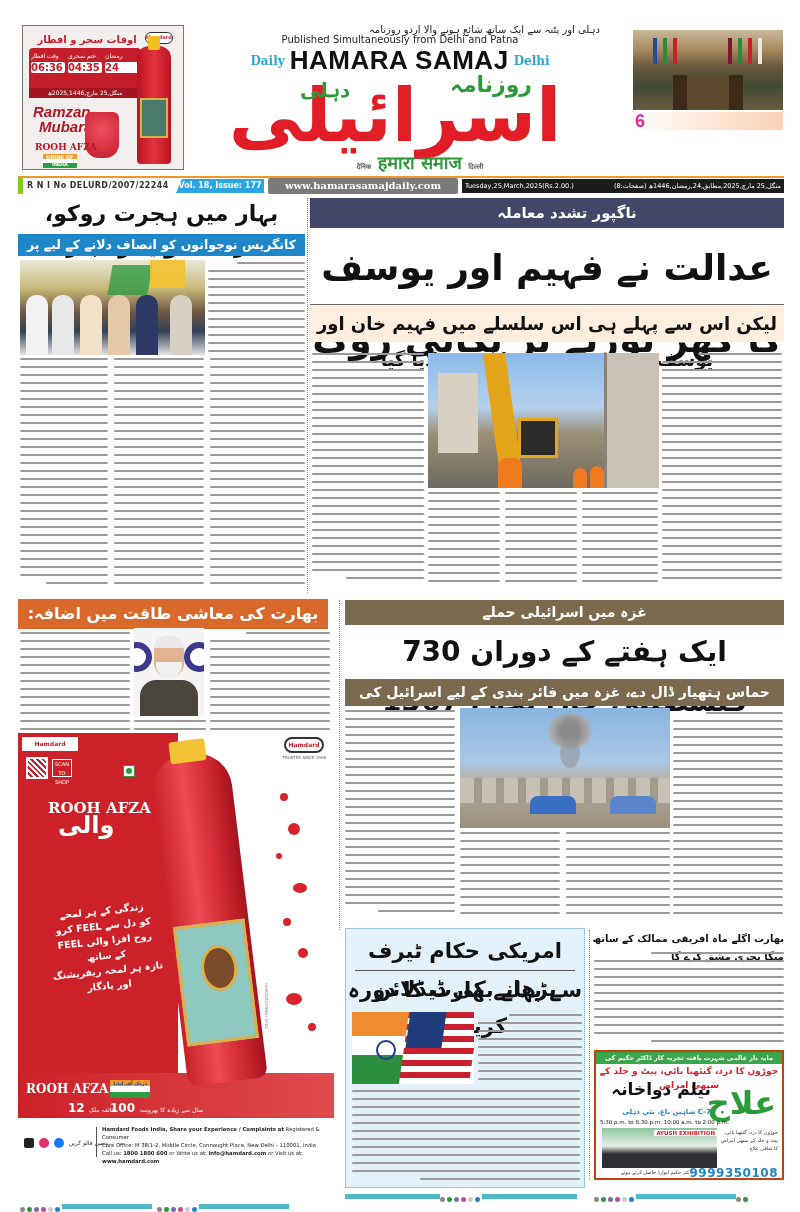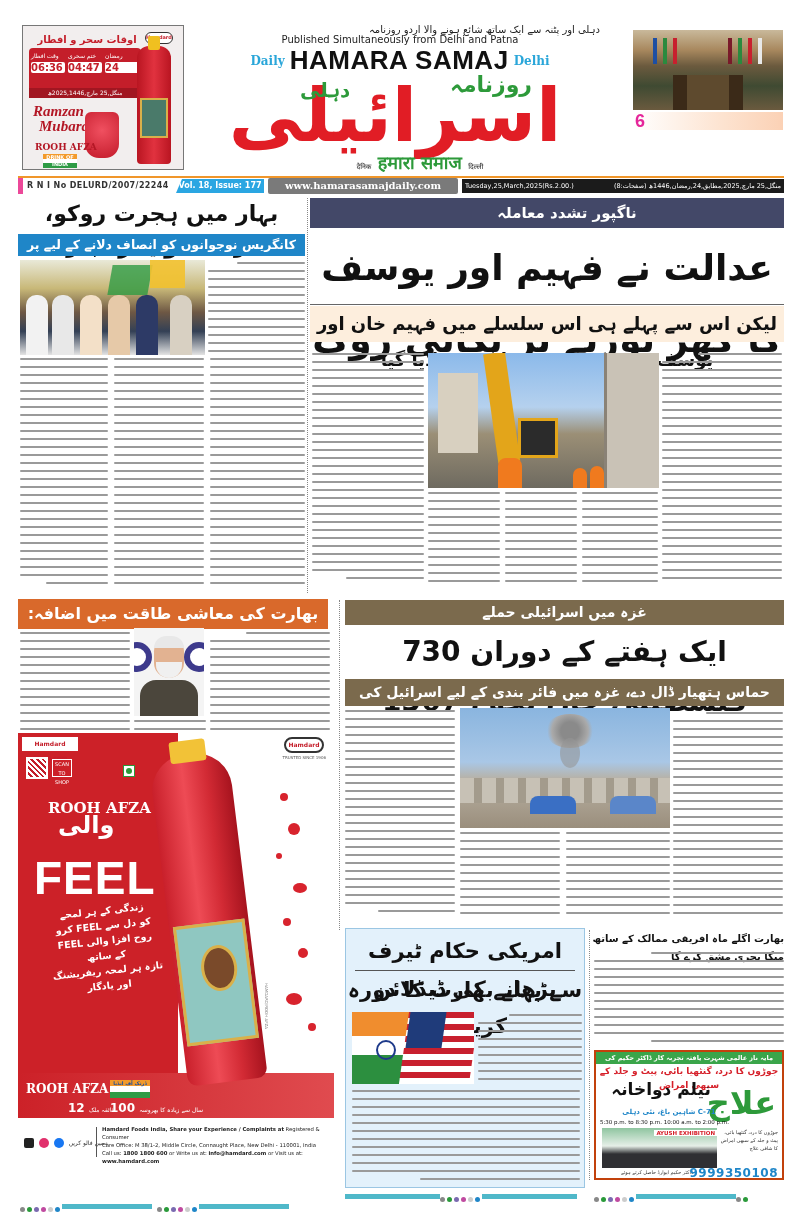--- a/index.html
+++ b/index.html
@@ -10,21 +10,21 @@
   .textcol .ln { height: 2px; background: #9a9a9a; margin: 0 0 6px 0; border-radius: 1px; }
   .textcol .ln.s { width: 70%; margin-left: 30%; }
   
   #ad-ramzan { left: 22px; top: 25px; width: 162px; height: 145px; border: 1px solid #777; background: #f2eeee; overflow: hidden; }
   #ad-ramzan .hdr { position: absolute; top: 8px; left: 8px; right: 40px; text-align: center; color: #c41e2a; font-size: 10px; font-weight: bold; direction: rtl; }
   #ad-ramzan .times { position: absolute; top: 22px; left: 6px; width: 112px; height: 50px; background: #c41e2a; border-radius: 4px 4px 0 0; }
   .tbox { position: absolute; top: 4px; width: 34px; text-align: left; color: #fff; }
   .tbox .lbl { font-size: 6px; direction: rtl; }
   .tbox .val { font-size: 10px; font-weight: bold; background: #fff; color: #c41e2a; margin-top: 3px; border-radius: 2px; }
   #ad-ramzan .datebar { position: absolute; top: 62px; left: 6px; width: 112px; height: 10px; background: #a11621; color: #fff; font-size: 6px; text-align: center; direction: rtl; line-height: 10px; }
-  #ad-ramzan .greet { position: absolute; top: 78px; left: 10px; font-family: Liberation Serif, serif; font-style: italic; color: #b31725; font-size: 15px; line-height: 15px; font-weight: bold; }
+  #ad-ramzan .greet { position: absolute; top: 78px; left: 10px; font-family: Liberation Sans, sans-serif; font-style: italic; color: #b31725; font-size: 15px; line-height: 15px; font-weight: bold; }
   #ad-ramzan .brand { position: absolute; top: 116px; left: 12px; color: #b31725; font-family: "DejaVu Serif", serif; font-weight: bold; font-size: 9px; }
   #ad-ramzan .drink { position: absolute; top: 128px; left: 20px; width: 34px; height: 14px; background: linear-gradient(#f39a2b 33%, #fff 33%, #fff 66%, #2e9b45 66%); font-size: 5px; color: #fff; text-align: center; line-height: 7px; font-weight: bold; }
   #ad-ramzan .bottle { position: absolute; right: 12px; top: 20px; width: 34px; height: 118px; background: linear-gradient(90deg, #b91521, #e1323f, #b91521); border-radius: 12px 12px 4px 4px; }
   #ad-ramzan .bottle .neck { position: absolute; top: -10px; left: 11px; width: 12px; height: 14px; background: #f0c020; border-radius: 2px; }
   #ad-ramzan .bottle .label { position: absolute; top: 52px; left: 3px; width: 28px; height: 40px; background: #4a7a6a; border: 2px solid #d9b04a; }
   #ad-ramzan .logo { position: absolute; right: 10px; top: 6px; width: 28px; height: 12px; border: 1.5px solid #333; border-radius: 6px; background: #fff; font-size: 5px; color: #c41e2a; text-align: center; line-height: 9px; font-weight: bold; }
   #ad-ramzan .glass { position: absolute; left: 62px; top: 86px; width: 34px; height: 46px; background: radial-gradient(circle at 50% 40%, #f05060, #c31a2a); border-radius: 6px 6px 14px 14px; }
 
   
   #mast-tag { left: 200px; top: 24px; width: 400px; text-align: right; font-size: 10px; direction: rtl; color: #222; }
@@ -42,21 +42,21 @@
   #teaser { left: 633px; top: 30px; width: 150px; height: 148px; }
   #teaser .photo { width: 150px; height: 80px; background: linear-gradient(180deg, #c9b99b 0%, #a8885e 25%, #6b5a3e 45%, #3f4a32 70%, #6a5a3e 100%); position: relative; overflow: hidden; }
   #teaser .photo .flag { position: absolute; top: 8px; width: 4px; height: 26px; }
   #teaser .photo .table { position: absolute; left: 40px; top: 45px; width: 70px; height: 35px; background: #5e4a2e; border-left: 14px solid #3b2a18; border-right: 14px solid #3b2a18; }
   #teaser .num { height: 18px; margin-top: 2px; background: linear-gradient(90deg, #fff 0%, #fde3d0 60%, #fbd1b5 100%); color: #e5269a; font-weight: bold; font-size: 18px; line-height: 18px; padding-left: 2px; font-family: "Liberation Sans", sans-serif; }
   #teaser .cap { height: 44px; background: #d7e9f7; direction: rtl; text-align: center; font-size: 8px; font-weight: bold; line-height: 22px; color: #111; }
 
   
   #strip-top { left: 18px; top: 176px; width: 766px; height: 2px; background: #f0962a; }
   #strip { left: 18px; top: 178px; width: 766px; height: 16px; }
-  #strip .rni { position: absolute; left: 0; top: 0; height: 16px; width: 160px; border-left: 5px solid #ec4899; font-size: 8px; font-weight: bold; color: #333; line-height: 16px; padding-left: 4px; letter-spacing: 0.4px; }
+  #strip .rni { position: absolute; left: 0; top: 0; height: 16px; width: 160px; border-left: 5px solid #84cc16; font-size: 8px; font-weight: bold; color: #333; line-height: 16px; padding-left: 4px; letter-spacing: 0.4px; }
   #strip .vol { position: absolute; left: 158px; top: 1px; height: 14px; width: 88px; background: #2aa6e2; color: #fff; font-size: 8px; font-weight: bold; line-height: 14px; text-align: center; clip-path: polygon(6px 0, 100% 0, 100% 100%, 0 100%); }
   #strip .web { position: absolute; left: 250px; top: 0; height: 16px; width: 190px; background: #7a7a7a; color: #fff; font-family: "DejaVu Serif", serif; font-size: 10px; font-weight: bold; line-height: 16px; text-align: center; border-radius: 2px; }
   #strip .date { position: absolute; left: 444px; top: 1px; height: 14px; width: 322px; background: #1b1b1b; color: #fff; font-size: 6.5px; line-height: 14px; white-space: nowrap; overflow: hidden; padding: 0 3px; }
   #strip .date .en { float: left; }
   #strip .date .ur { float: right; direction: rtl; margin-left: 36px; }
 
   
   .vrule { position: absolute; width: 0; border-left: 1px dotted #888; }
 
   
@@ -171,21 +171,21 @@
 <div id="ad-ramzan" class="abs">
   <div class="logo">Hamdard</div>
   <div class="hdr">اوقات سحر و افطار</div>
   <div class="times">
     <div class="tbox" style="left:2px">
       <div class="lbl">وقت افطار</div>
       <div class="val">06:36</div>
     </div>
     <div class="tbox" style="left:39px">
       <div class="lbl">ختم سحری</div>
-      <div class="val">04:47</div>
+      <div class="val">04:35</div>
     </div>
     <div class="tbox" style="left:76px">
       <div class="lbl">رمضان</div>
       <div class="val">24</div>
     </div>
   </div>
   <div class="datebar">منگل,25 مارچ,2025,1446ھ</div>
   <div class="greet">
     <div>Ramzan</div>
     <div style="padding-left:6px">Mubarak</div>
@@ -621,21 +621,20 @@
 
 <div id="ad-roohafza" class="abs">
   <div class="redpanel"></div>
   <div class="redbottom"></div>
   <div class="store">Hamdard Store.com</div>
   <div class="qr"></div>
   <div class="scan">SCAN TO SHOP</div>
   <div class="veg"></div>
   <div class="brand1">ROOH AFZA</div>
   <div class="wali">والی</div>
-  <div class="feel">FEEL</div>
   <div class="copy">
     <div>زندگی کے ہر لمحے</div>
     <div>کو دل سے FEEL کرو</div>
     <div>روح افزا والی FEEL</div>
     <div>کے ساتھ</div>
     <div>تازہ ہر لمحہ ریفریشنگ</div>
     <div>اور یادگار</div>
   </div>
   <div class="bottle">
     <div class="cap"></div>

